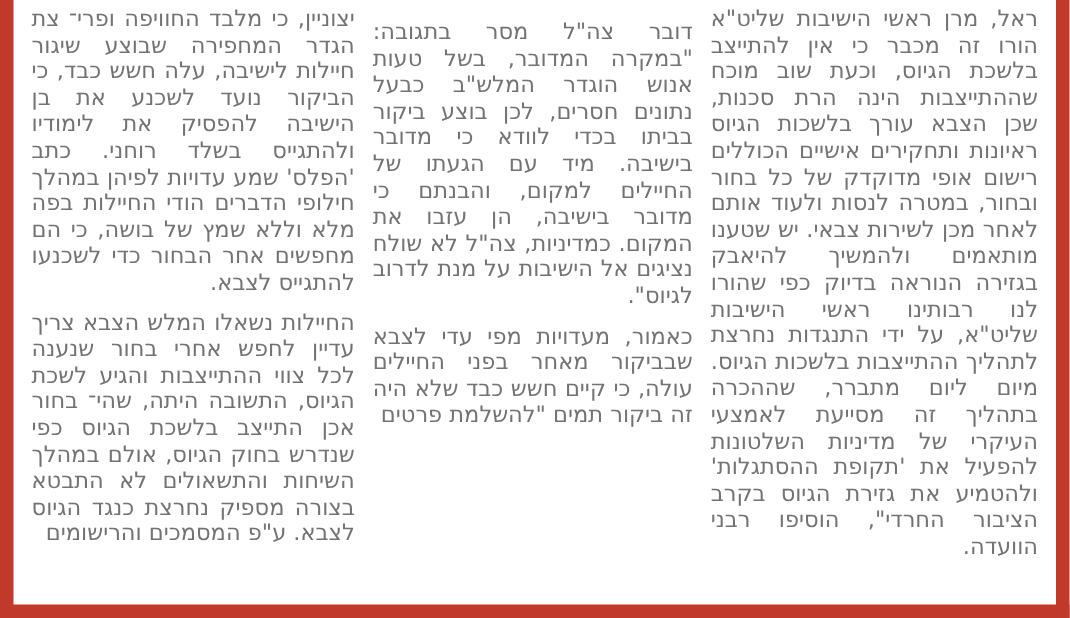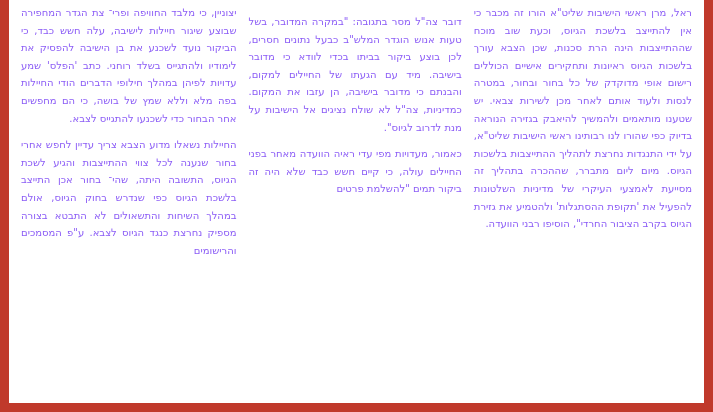--- a/index.html
+++ b/index.html
@@ -37,23 +37,23 @@
     height: 100%;
     padding: 4px 6px 6px 6px;
     gap: 0px;
   }
 
   .col {
     box-sizing: border-box;
     direction: rtl;
     text-align: justify;
     text-align-last: right;
-    font-size: 10px;
+    font-size: 15px;
     line-height: 17.6px;
-    color: #8b5cf6;
+    color: #737373;
     font-family: "DejaVu Sans", sans-serif;
     padding: 0 6px;
     height: 100%;
     overflow: hidden;
   }
 
   .col-1 { width: 33.7%; }
   .col-2 { width: 33.0%; }
   .col-3 { width: 33.3%; }
 
@@ -75,22 +75,22 @@
 
 <div class="page">
   <div class="columns">
 
     <div class="col col-1">
       <p>ראל, מרן ראשי הישיבות שליט"א הורו זה מכבר כי אין להתייצב בלשכת הגיוס, וכעת שוב מוכח שההתייצבות הינה הרת סכנות, שכן הצבא עורך בלשכות הגיוס ראיונות ותחקירים אישיים הכוללים רישום אופי מדוקדק של כל בחור ובחור, במטרה לנסות ולעוד אותם לאחר מכן לשירות צבאי. יש שטענו מותאמים ולהמשיך להיאבק בגזירה הנוראה בדיוק כפי שהורו לנו רבותינו ראשי הישיבות שליט"א, על ידי התנגדות נחרצת לתהליך ההתייצבות בלשכות הגיוס. מיום ליום מתברר, שההכרה בתהליך זה מסייעת לאמצעי העיקרי של מדיניות השלטונות להפעיל את 'תקופת ההסתגלות' ולהטמיע את גזירת הגיוס בקרב הציבור החרדי", הוסיפו רבני הוועדה.</p>
     </div>
 
     <div class="col col-2">
       <p class="gap">דובר צה"ל מסר בתגובה: "במקרה המדובר, בשל טעות אנוש הוגדר המלש"ב כבעל נתונים חסרים, לכן בוצע ביקור בביתו בכדי לוודא כי מדובר בישיבה. מיד עם הגעתו של החיילים למקום, והבנתם כי מדובר בישיבה, הן עזבו את המקום. כמדיניות, צה"ל לא שולח נציגים אל הישיבות על מנת לדרוב לגיוס".</p>
-      <p class="gap">כאמור, מעדויות מפי עדי ראיה הוועדה מאחר בפני החיילים עולה, כי קיים חשש כבד שלא היה זה ביקור תמים "להשלמת פרטים</p>
+      <p class="gap">כאמור, מעדויות מפי עדי לצבא שבביקור מאחר בפני החיילים עולה, כי קיים חשש כבד שלא היה זה ביקור תמים "להשלמת פרטים</p>
     </div>
 
     <div class="col col-3">
       <p>יצוניין, כי מלבד החוויפה ופרי־ צת הגדר המחפירה שבוצע שיגור חיילות לישיבה, עלה חשש כבד, כי הביקור נועד לשכנע את בן הישיבה להפסיק את לימודיו ולהתגייס בשלד רוחני. כתב 'הפלס' שמע עדויות לפיהן במהלך חילופי הדברים הודי החיילות בפה מלא וללא שמץ של בושה, כי הם מחפשים אחר הבחור כדי לשכנעו להתגייס לצבא.</p>
-      <p class="gap">החיילות נשאלו מדוע הצבא צריך עדיין לחפש אחרי בחור שנענה לכל צווי ההתייצבות והגיע לשכת הגיוס, התשובה היתה, שהי־ בחור אכן התייצב בלשכת הגיוס כפי שנדרש בחוק הגיוס, אולם במהלך השיחות והתשאולים לא התבטא בצורה מספיק נחרצת כנגד הגיוס לצבא. ע"פ המסמכים והרישומים</p>
+      <p class="gap">החיילות נשאלו המלש הצבא צריך עדיין לחפש אחרי בחור שנענה לכל צווי ההתייצבות והגיע לשכת הגיוס, התשובה היתה, שהי־ בחור אכן התייצב בלשכת הגיוס כפי שנדרש בחוק הגיוס, אולם במהלך השיחות והתשאולים לא התבטא בצורה מספיק נחרצת כנגד הגיוס לצבא. ע"פ המסמכים והרישומים</p>
     </div>
 
   </div>
 </div>
 
 </body></html>

